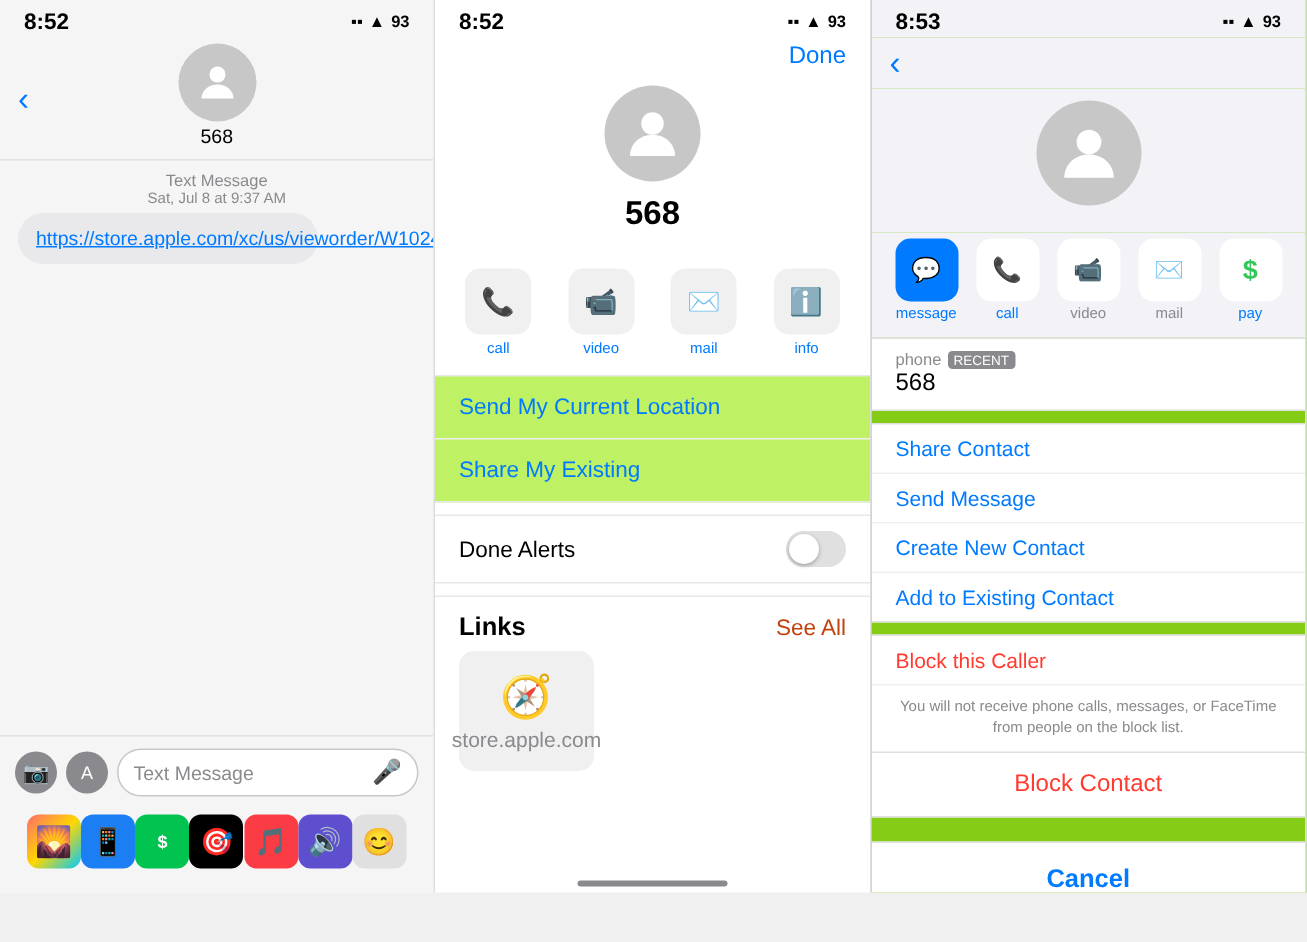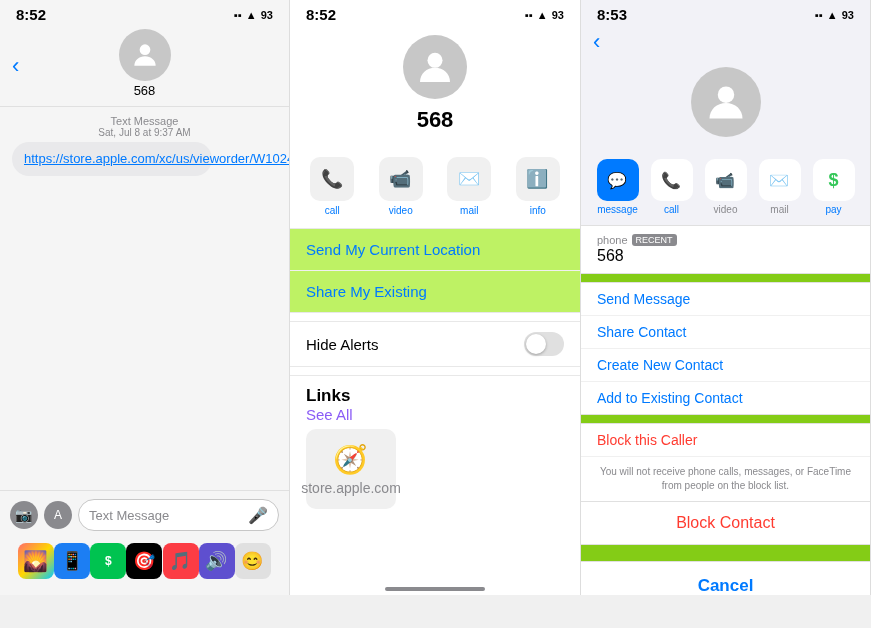--- a/index.html
+++ b/index.html
@@ -238,25 +238,25 @@
     }
 
     .links-section {
       background: #fff;
       border-top: 1px solid #e8e8e8;
       margin-top: 8px;
     }
     .links-header {
       display: flex;
       justify-content: space-between;
+      align-items: center;
       padding: 10px 16px 6px;
-      flex-direction: column;
     }
     .links-title { font-size: 17px; font-weight: 600; color: #000; }
-    .see-all { font-size: 15px; color: #8b5cf6; }
+    .see-all { font-size: 15px; color: #c2410c; }
 
     .link-thumb {
       margin: 0 16px 12px;
       width: 90px; height: 80px;
       border-radius: 10px;
       background: #f0f0f0;
       display: flex;
       flex-direction: column;
       align-items: center;
       justify-content: center;
@@ -452,20 +452,23 @@
 <div class="phone phone2">
   <div class="status-bar">
     <span class="time">8:52</span>
     <div class="status-icons">
       <span>▪▪</span>
       <span>▲</span>
       <span>93</span>
     </div>
   </div>
 
+  <div class="sheet-header">
+    <span class="done-btn">Done</span>
+  </div>
 
   <div class="sheet-contact">
     <div class="sheet-avatar">
       <svg viewBox="0 0 24 24" width="40" height="40" fill="#fff">
         <circle cx="12" cy="8" r="4.5"></circle>
           <path d="M3 21c0-5 4-8.5 9-8.5s9 3.5 9 8.5"></path>
       </svg>
     </div>
     <span class="sheet-name">568</span>
   </div>
@@ -492,21 +495,21 @@
   <div class="sheet-section">
     <div class="sheet-item">
       <span>Send My Current Location</span>
     </div>
     <div class="sheet-item">
       <span>Share My Existing</span>
     </div>
   </div>
 
   <div class="toggle-row">
-    <span>Hide Alerts</span>
+    <span>Done Alerts</span>
     <div class="toggle">
       <div class="toggle-knob"></div>
     </div>
   </div>
 
   <div class="links-section">
     <div class="links-header">
       <span class="links-title">Links</span>
       <span class="see-all">See All</span>
     </div>
@@ -573,24 +576,24 @@
       <div class="phone-label">
         <span>phone</span>
         <span class="recent-badge">RECENT</span>
       </div>
       <div style="font-size:16px;">568</div>
     </div>
   </div>
 
   <div class="phone3-section">
     <div class="phone3-row">
+      <span>Share Contact</span>
+    </div>
+    <div class="phone3-row">
       <span>Send Message</span>
-    </div>
-    <div class="phone3-row">
-      <span>Share Contact</span>
     </div>
     <div class="phone3-row">
       <span>Create New Contact</span>
     </div>
     <div class="phone3-row">
       <span>Add to Existing Contact</span>
     </div>
   </div>
 
   <div class="block-section">

